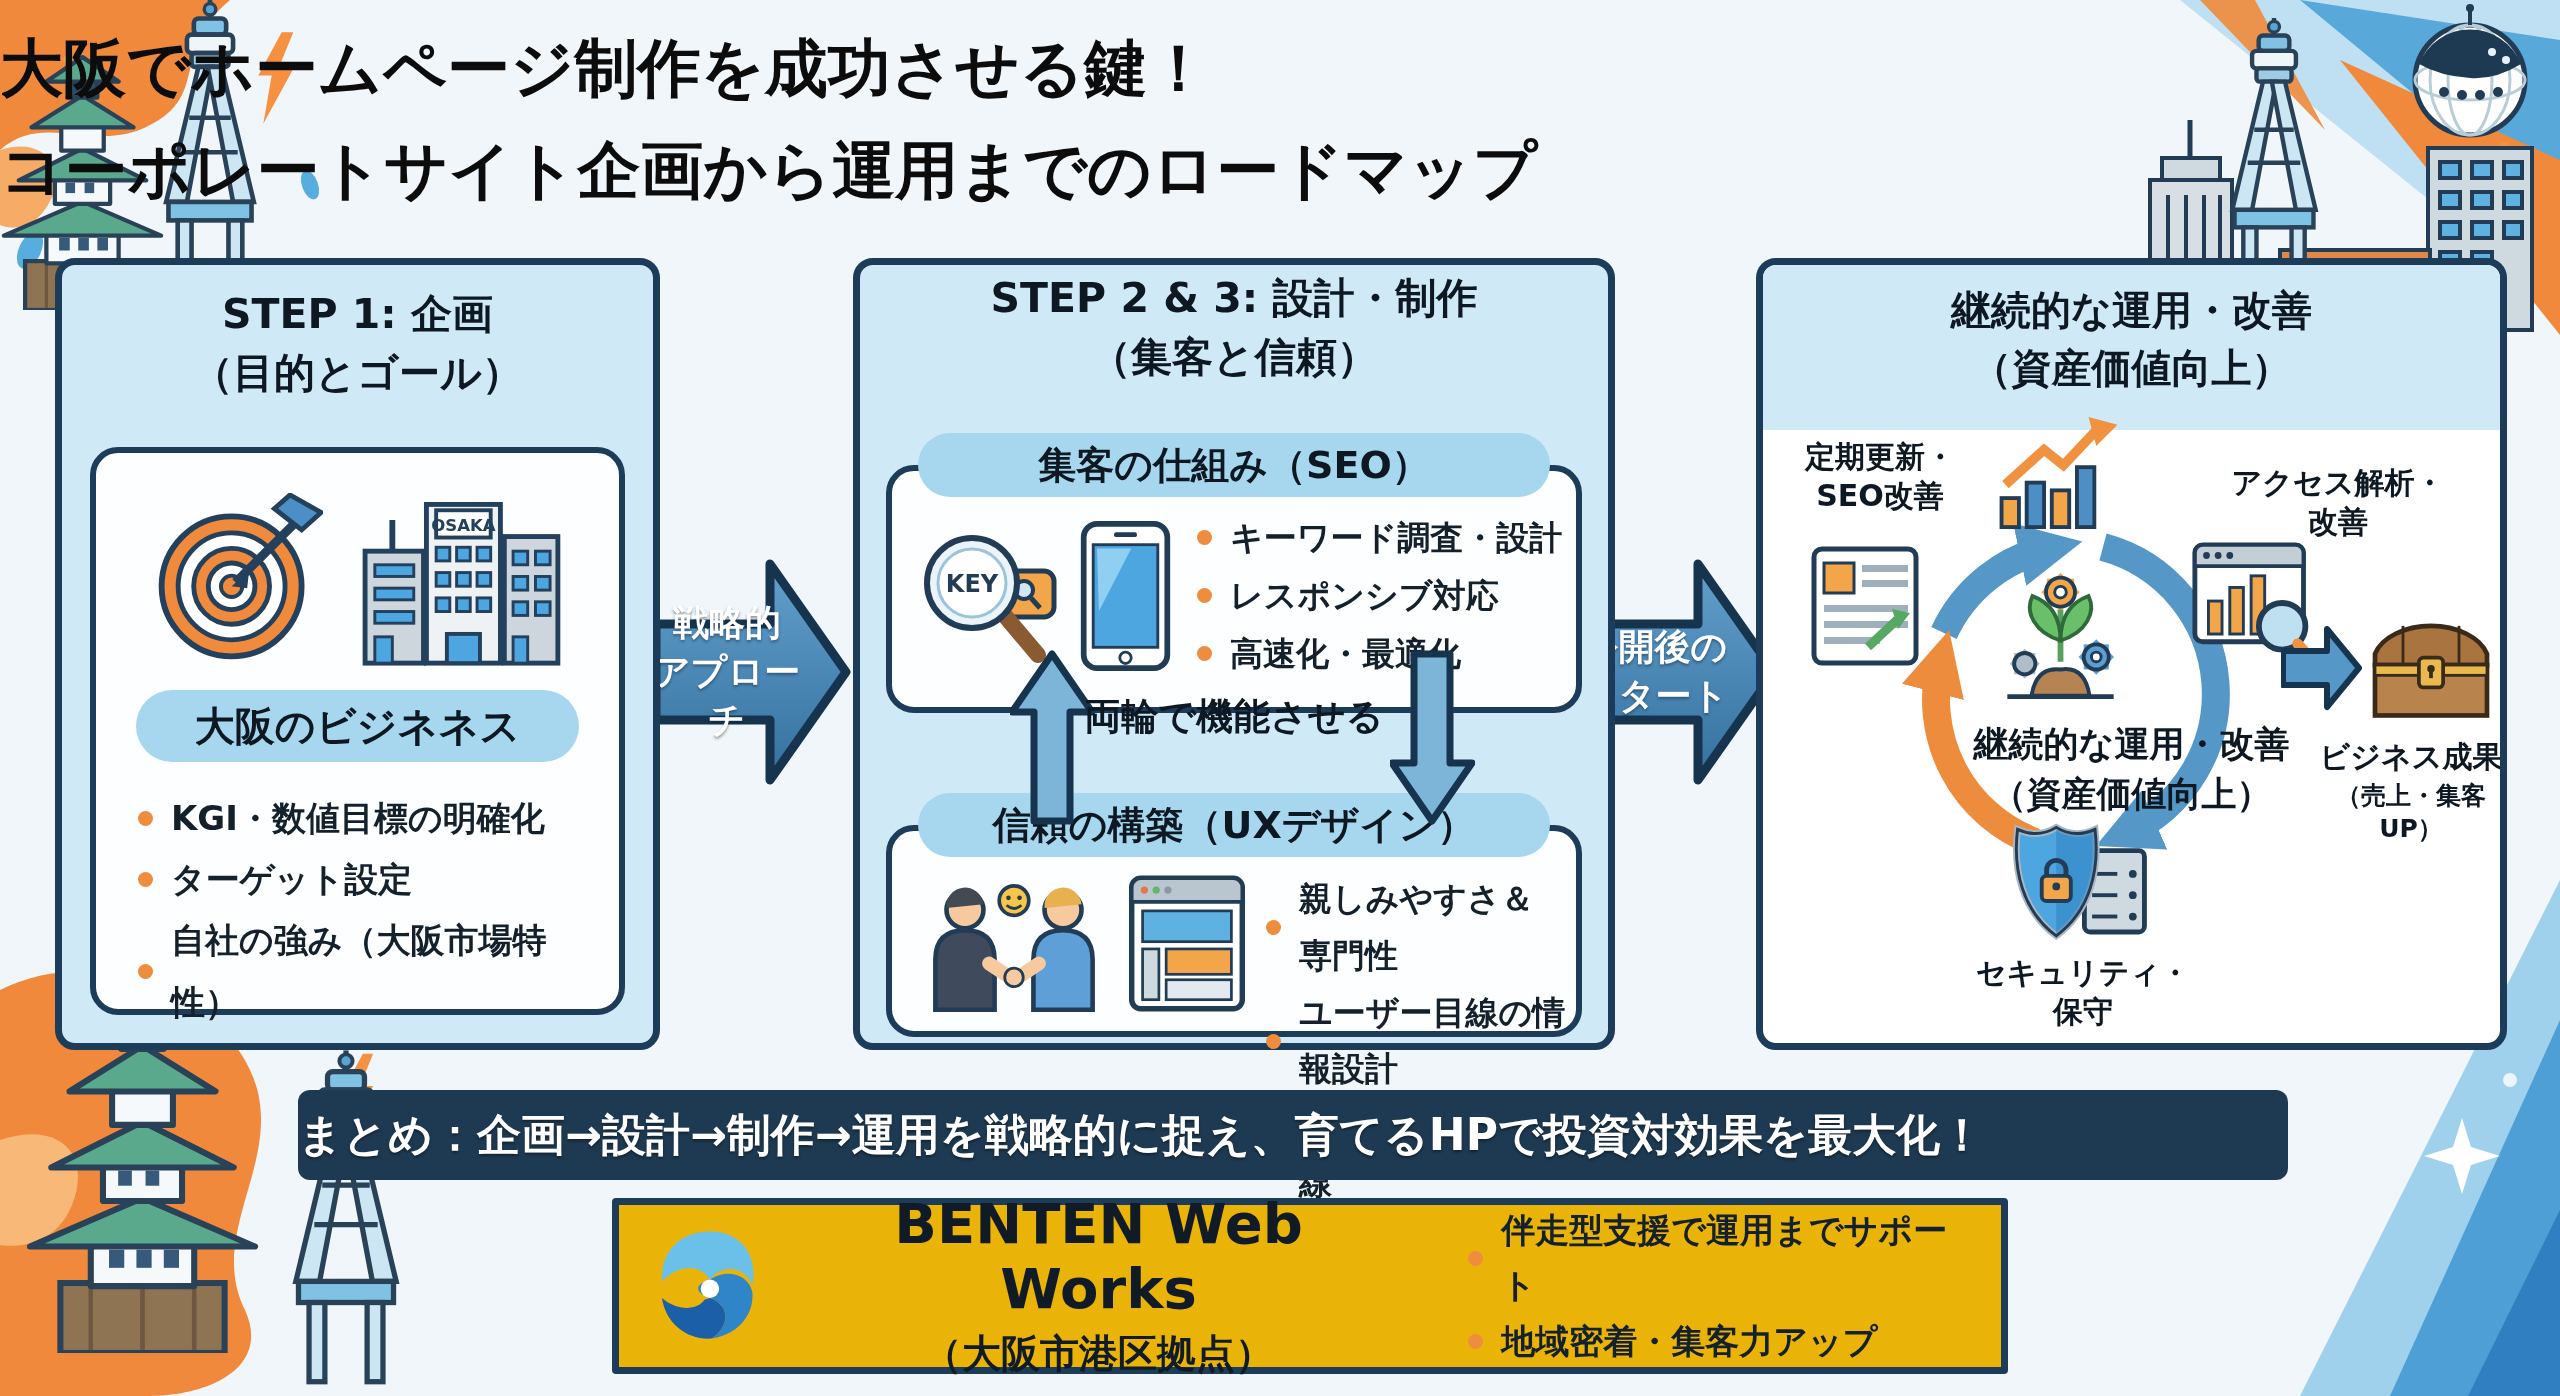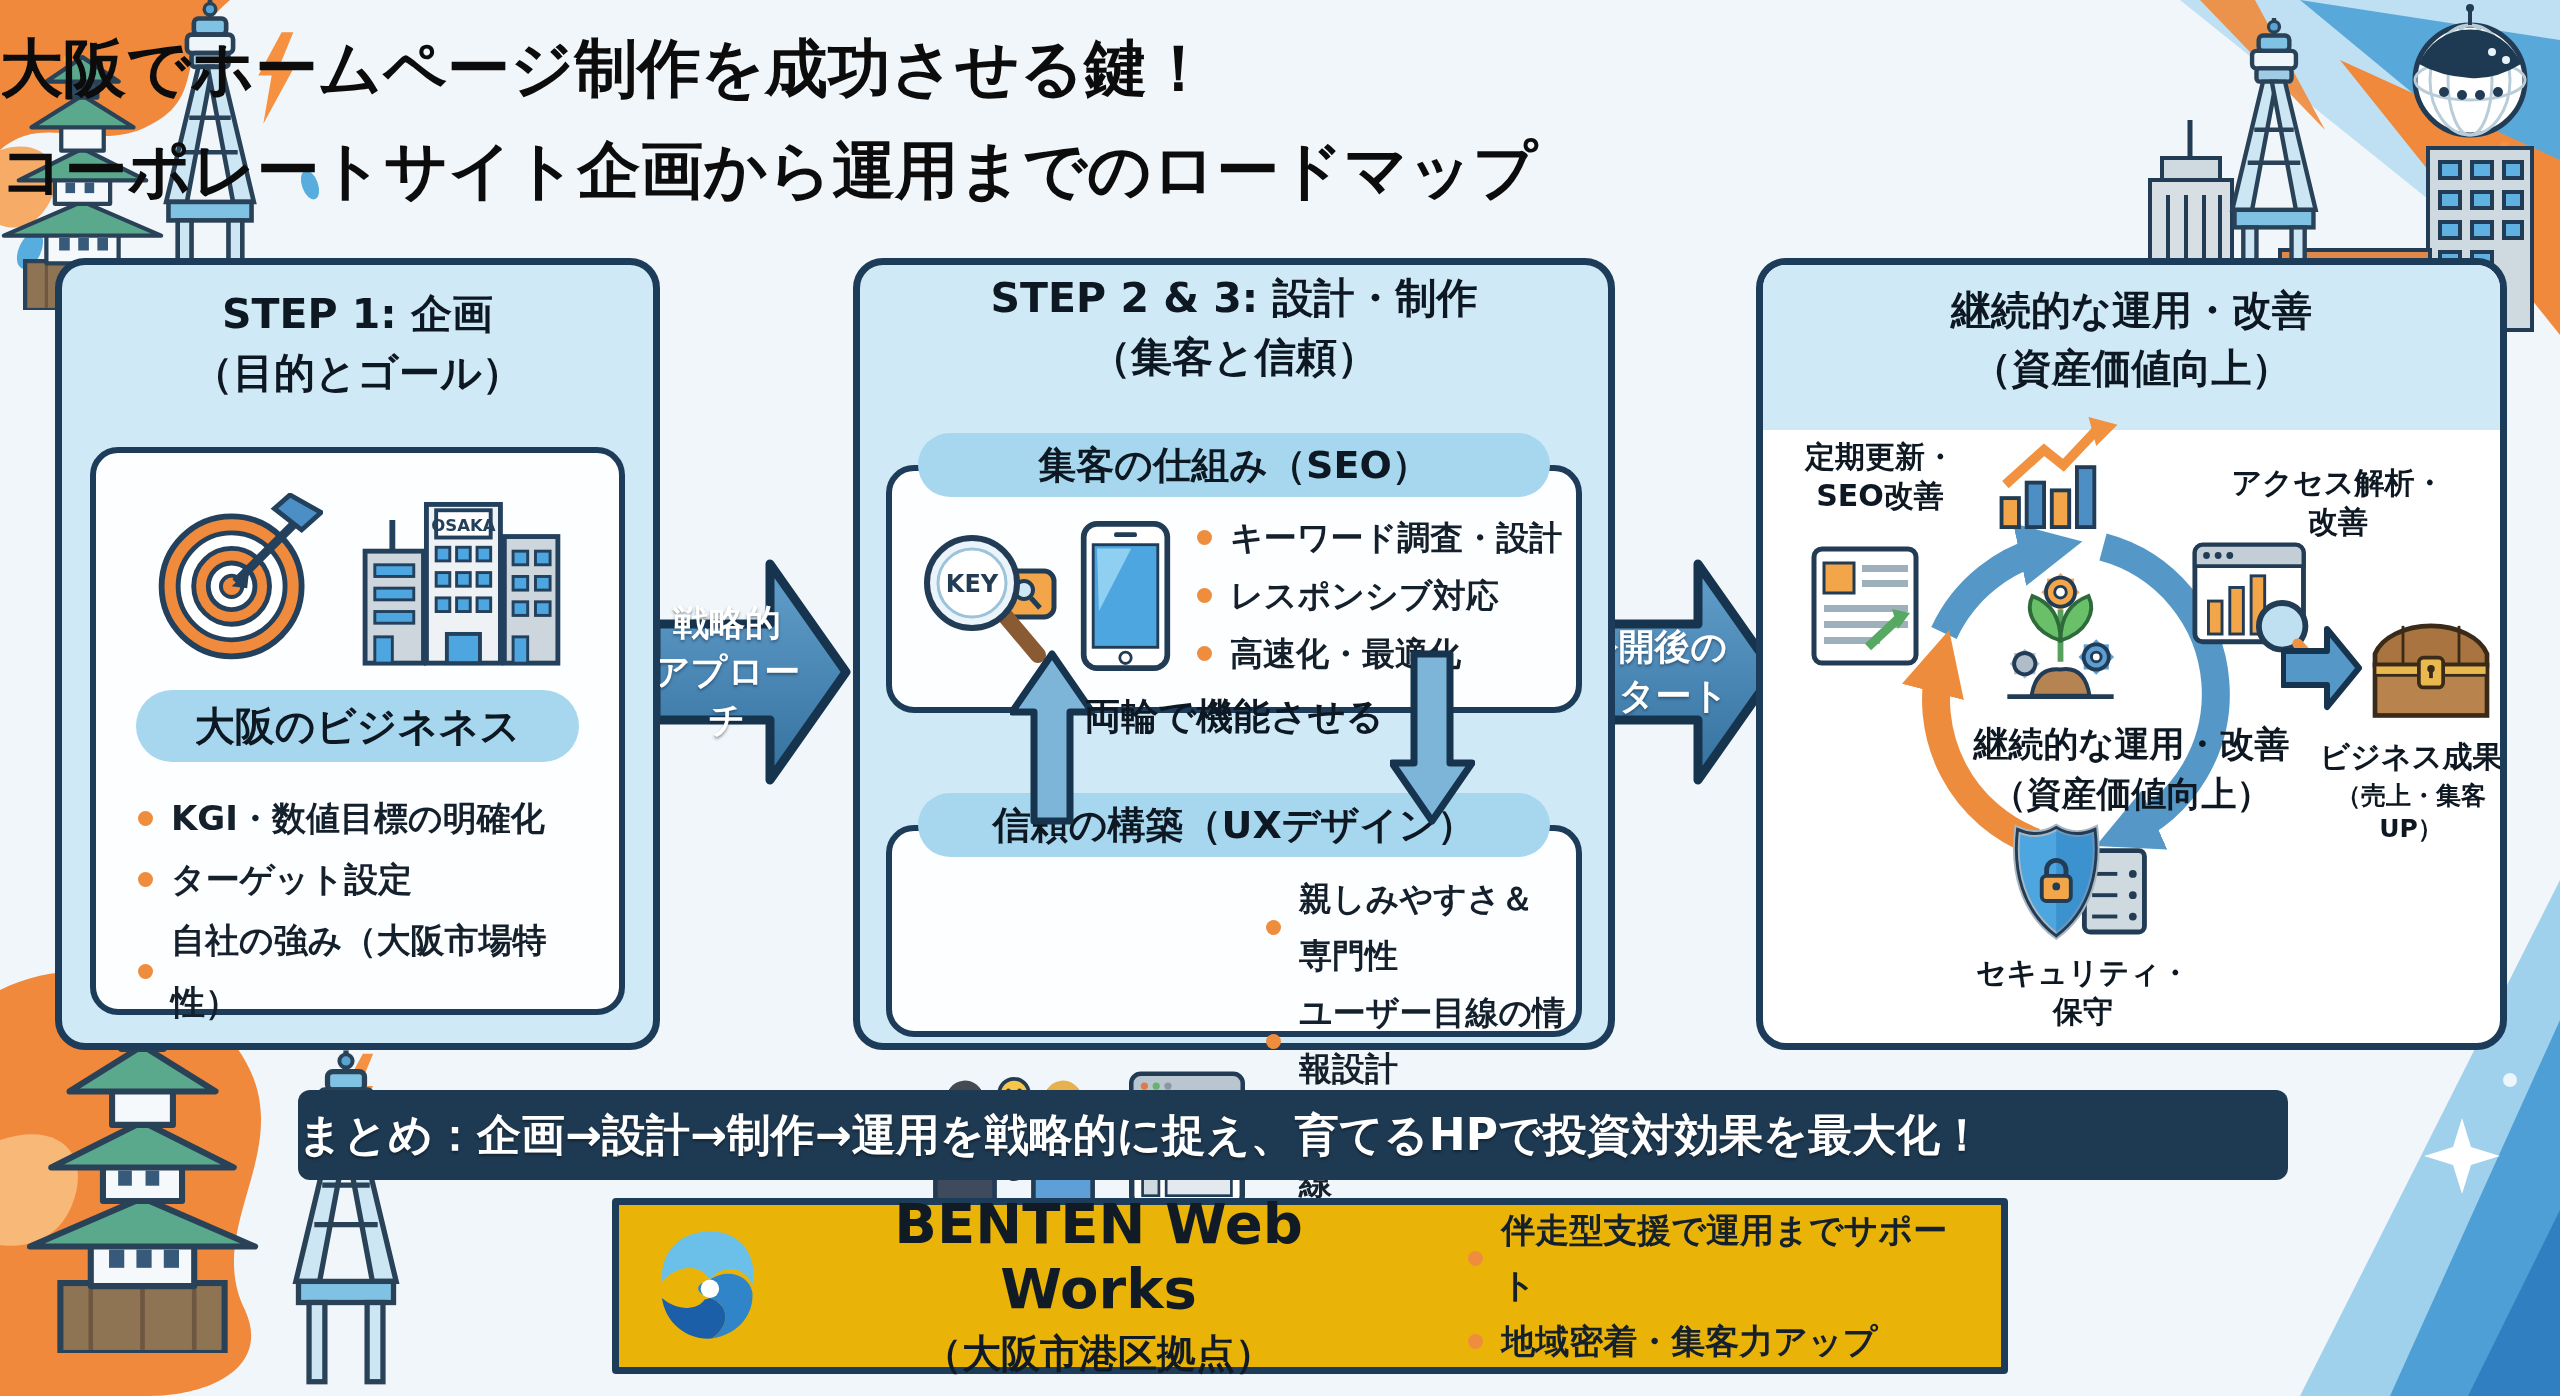--- a/index.html
+++ b/index.html
@@ -5,21 +5,21 @@
   * { box-sizing: border-box; margin: 0; padding: 0; }
   body { margin: 0; background: #dfe9f0; font-family: "DejaVu Sans", sans-serif; }
   .canvas { position: relative; width: 2560px; height: 1396px; background: #f1f6fa; overflow: hidden; color: #101b26; }
 
   .deco { position: absolute; z-index: 0; }
 
   .title { position: absolute; top: 26px; left: 0; width: 100%; z-index: 2; font-weight: 800; color: #0c0c0c; }
   .title .t1 { font-size: 63px; }
   .title .t2 { font-size: 63px; margin-top: 16px; }
 
-  .panel { position: absolute; background: #cfe9f7; border: 7px solid #1d3c59; border-radius: 30px; z-index: 2; }
+  .panel { position: absolute; background: #cfe9f7; border: 7px solid #1d3c59; border-radius: 20px; z-index: 2; }
   .panel-head { text-align: center; font-weight: 800; font-size: 41px; line-height: 1.45; padding-top: 20px; color: #0e1822; }
   .card { position: absolute; background: #fdfeff; border: 6px solid #1d3c59; border-radius: 28px; z-index: 1; }
   .pill { position: absolute; background: #a6d7ee; border-radius: 999px; font-weight: 800; color: #0e1822; z-index: 3;
           display: flex; align-items: center; justify-content: center; }
 
   .bullets { list-style: none; }
   .bullets li { display: flex; align-items: center; font-weight: 800; color: #14202c; }
   .dot { width: 15px; height: 15px; border-radius: 50%; background: #ef8d3f; margin-right: 18px; flex: none; }
 
   .big-arrow { position: absolute; z-index: 1; width: 200px; height: 256px; top: 544px; }
@@ -322,21 +322,21 @@
       <span>両輪で機能させる</span>
     </div>
     <svg style="position:absolute;left:530px;top:385px;z-index:4" width="85" height="175" viewBox="0 0 85 175">
       <polygon points="42,171 82,113 60,113 60,4 24,4 24,113 2,113" fill="#7db5d8" stroke="#17344f" stroke-width="7" stroke-linejoin="round"></polygon>
     </svg>
 
     <div class="pill" style="left:58px;right:58px;top:528px;height:64px;font-size:38px">
       <span>信頼の構築（UXデザイン）</span>
     </div>
     <div class="card" style="left:26px;right:26px;top:560px;height:212px">
-      <div style="display:flex;align-items:flex-end;gap:14px;padding:40px 10px 10px 22px">
+      <div style="display:flex;align-items:flex-start;gap:14px;padding:40px 10px 10px 22px">
         <svg width="200" height="148" viewBox="0 0 210 160" style="flex:none">
           <circle cx="105" cy="32" r="16" fill="#f5c64a" stroke="#223c55" stroke-width="4"></circle>
           <circle cx="99" cy="29" r="2.5" fill="#223c55"></circle>
             <circle cx="111" cy="29" r="2.5" fill="#223c55"></circle>
           <path d="M97,37 Q105,44 113,37" stroke="#223c55" stroke-width="3" fill="none"></path>
           <circle cx="52" cy="42" r="20" fill="#f6c99f" stroke="#223c55" stroke-width="5"></circle>
           <path d="M32,40 a20,20 0 0 1 40,-4 Z" fill="#444a52"></path>
           <path d="M20,150 L20,96 Q20,64 52,64 Q84,64 84,96 L84,150 Z" fill="#3f4a5c" stroke="#223c55" stroke-width="5"></path>
           <circle cx="158" cy="42" r="20" fill="#f6c99f" stroke="#223c55" stroke-width="5"></circle>
           <path d="M138,40 a20,20 0 0 1 40,-4 Z" fill="#e8b14f"></path>

